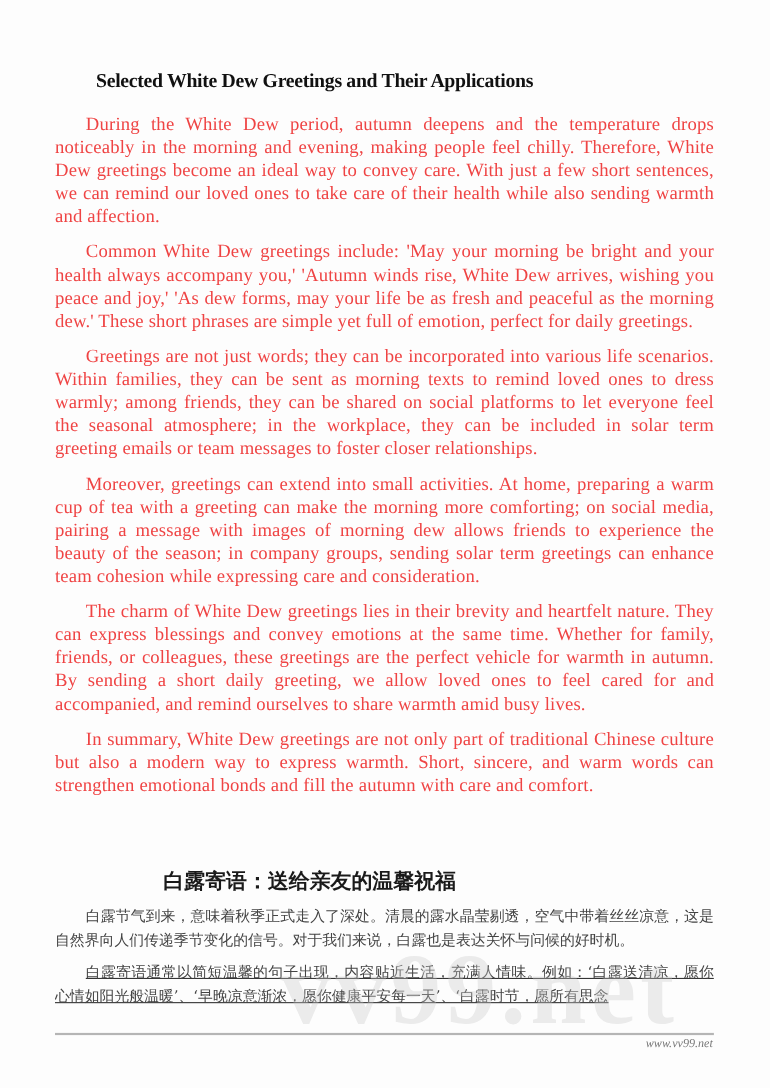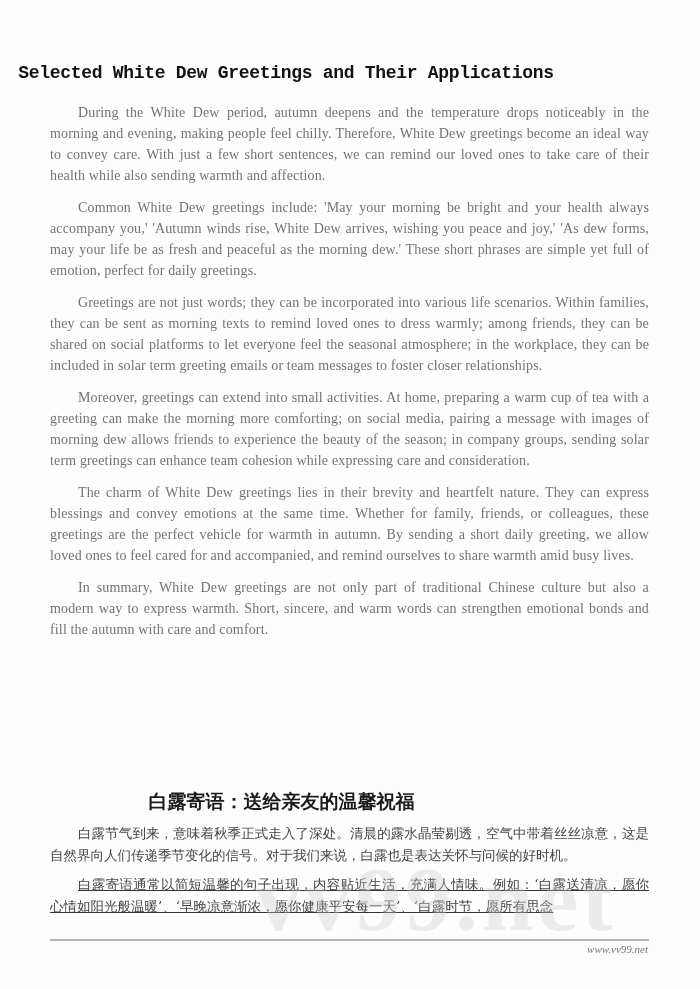--- a/index.html
+++ b/index.html
@@ -19,40 +19,40 @@
     position: absolute;
     left: 0; top: 0;
     width: 700px; height: 989px;
     background: #fdfdfd;
   }
   .en-title {
     position: absolute;
     left: 0; top: 60px;
     width: 572px;
     text-align: center;
-    font-family: Liberation Mono, monospace;
+    font-family: Liberation Serif, serif;
     font-weight: bold;
     font-size: 18px;
     letter-spacing: -0.3px;
     color: #111111;
     line-height: 26px;
   }
   .en-body {
     position: absolute;
     left: 50px; top: 102px;
     width: 599px;
   }
   .en-body p {
     margin: 0 0 11px 0;
     font-family: "Liberation Serif", "DejaVu Serif", serif;
-    font-size: 14px;
+    font-size: 17px;
     line-height: 21px;
     text-align: justify;
     text-indent: 28px;
-    color: #737373;
+    color: #ef4444;
     letter-spacing: 0.15px;
   }
   .cn-title {
     position: absolute;
     left: 0; top: 787px;
     width: 563px;
     text-align: center;
     font-family: "DejaVu Sans", sans-serif;
     font-weight: bold;
     font-size: 19px;

